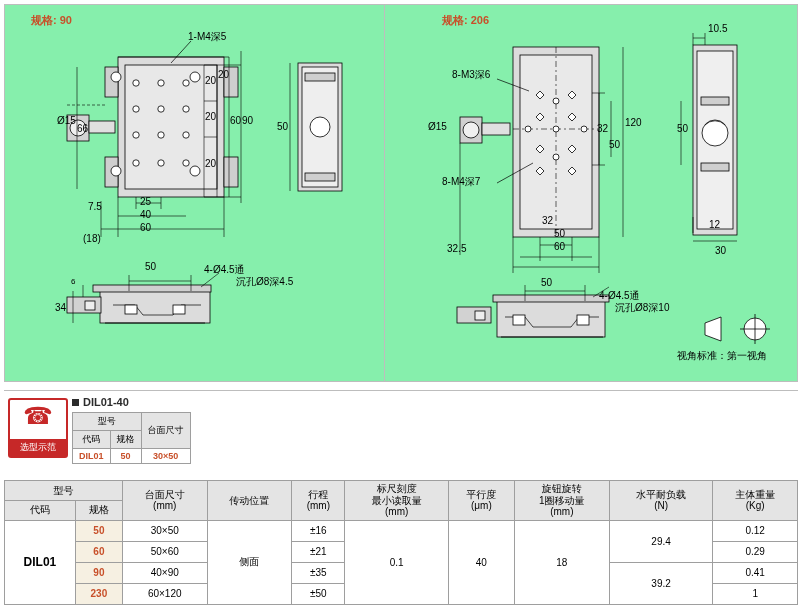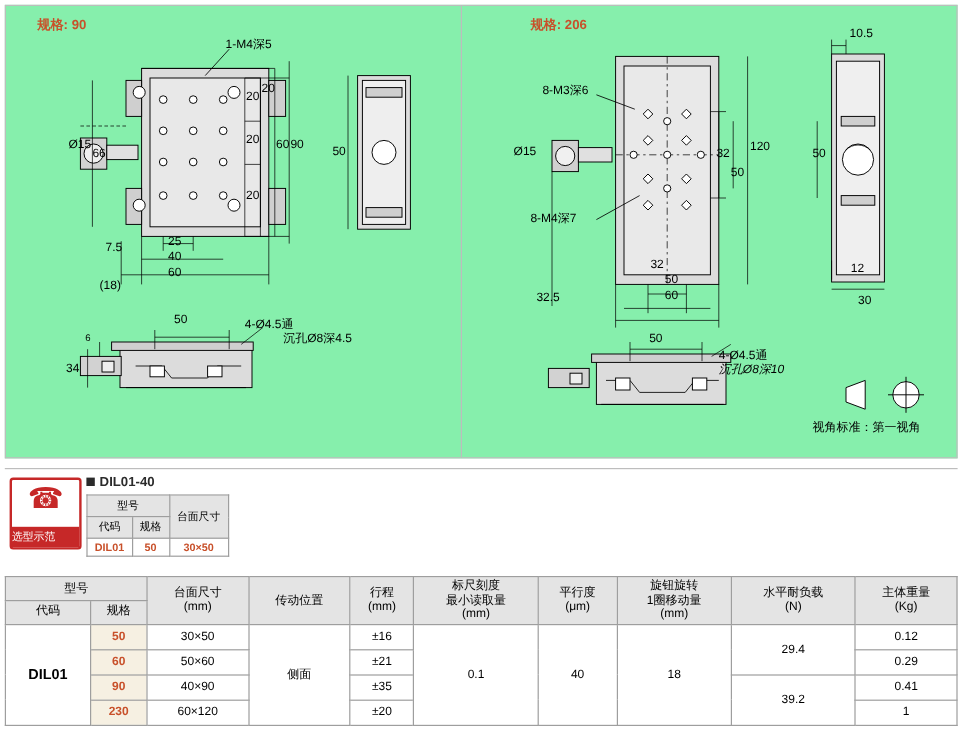--- a/index.html
+++ b/index.html
@@ -14,21 +14,21 @@
   .tag{position:absolute;color:#c8502a;font-size:11px;font-weight:bold;}
   .lbl{position:absolute;font-size:10px;color:#000;white-space:nowrap;}
   .lbl.sm{font-size:8px;}
   svg{position:absolute;left:0;top:0;overflow:visible;}
   
   #sel-box{position:absolute;left:8px;top:396px;width:250px;height:70px;}
   .phone-badge{position:absolute;left:0;top:2px;width:56px;height:56px;
      background:#fff;border:2px solid #c62828;border-radius:3px;
      display:flex;flex-direction:column;align-items:center;justify-content:flex-start;}
   .phone-glyph{font-size:24px;color:#c62828;line-height:26px;margin-top:3px;}
-  .phone-cap{background:#c62828;color:#fff;font-size:9px;width:100%;
+  .phone-cap{background:#c62828;color:#fff;font-size:9px;width:100%;text-align:center;
      padding:2px 0;position:absolute;bottom:0;left:0;}
   #sel-title{position:absolute;left:64px;top:0px;font-size:11px;font-weight:bold;color:#2b2b2b;}
   #sel-title .sq{display:inline-block;width:7px;height:7px;background:#2b2b2b;margin-right:4px;}
   table.mini{position:absolute;left:64px;top:16px;border-collapse:collapse;font-size:9px;}
   table.mini td,table.mini th{border:1px solid #9e9e9e;padding:2px 6px;text-align:center;font-weight:normal;}
   table.mini .hdr{background:#e4e4e4;}
   table.mini .orange{color:#c8502a;font-weight:bold;}
   
   #spec-table{position:absolute;left:4px;top:480px;width:794px;border-collapse:collapse;font-size:10px;}
   #spec-table th,#spec-table td{border:1px solid #9e9e9e;text-align:center;padding:2px 2px;}
@@ -264,21 +264,21 @@
     <div class="lbl" style="left:537px;top:210px;">32</div>
     <div class="lbl" style="left:549px;top:223px;">50</div>
     <div class="lbl" style="left:549px;top:236px;">60</div>
     <div class="lbl" style="left:442px;top:238px;">32.5</div>
     <div class="lbl" style="left:703px;top:18px;">10.5</div>
     <div class="lbl" style="left:672px;top:118px;">50</div>
     <div class="lbl" style="left:678px;top:214px;margin-left:26px;">12</div>
     <div class="lbl" style="left:710px;top:240px;">30</div>
     <div class="lbl" style="left:536px;top:272px;">50</div>
     <div class="lbl" style="left:594px;top:284px;">4-Ø4.5通</div>
-    <div class="lbl" style="left:594px;top:296px;font-style:italic;">沉孔Ø8深10</div>
+    <div class="lbl" style="left:610px;top:296px;">沉孔Ø8深10</div>
     <div class="lbl" style="left:672px;top:344px;">视角标准：第一视角</div>
   </div>
 </div>
 
 <div class="hr-top"></div>
 
 <div id="sel-box">
   <div class="phone-badge">
     <div class="phone-glyph">☎</div>
     <div class="phone-cap">选型示范</div>
@@ -369,17 +369,17 @@
   <tr>
     <td class="spec-val">90</td>
     <td>40×90</td>
     <td>±35</td>
     <td rowspan="2">39.2</td>
     <td>0.41</td>
   </tr>
   <tr>
     <td class="spec-val">230</td>
     <td>60×120</td>
-    <td>±20</td>
+    <td>±50</td>
     <td>1</td>
   </tr>
 </tbody>
   </table>
 
 </body></html>

